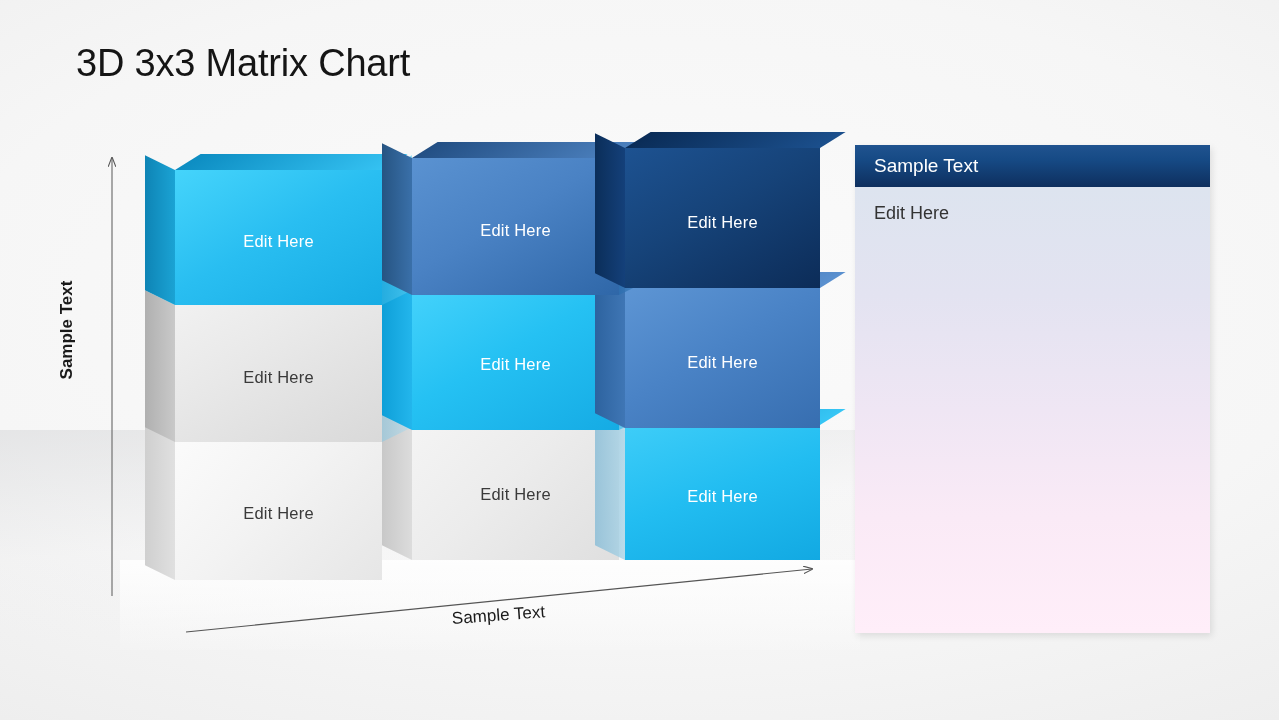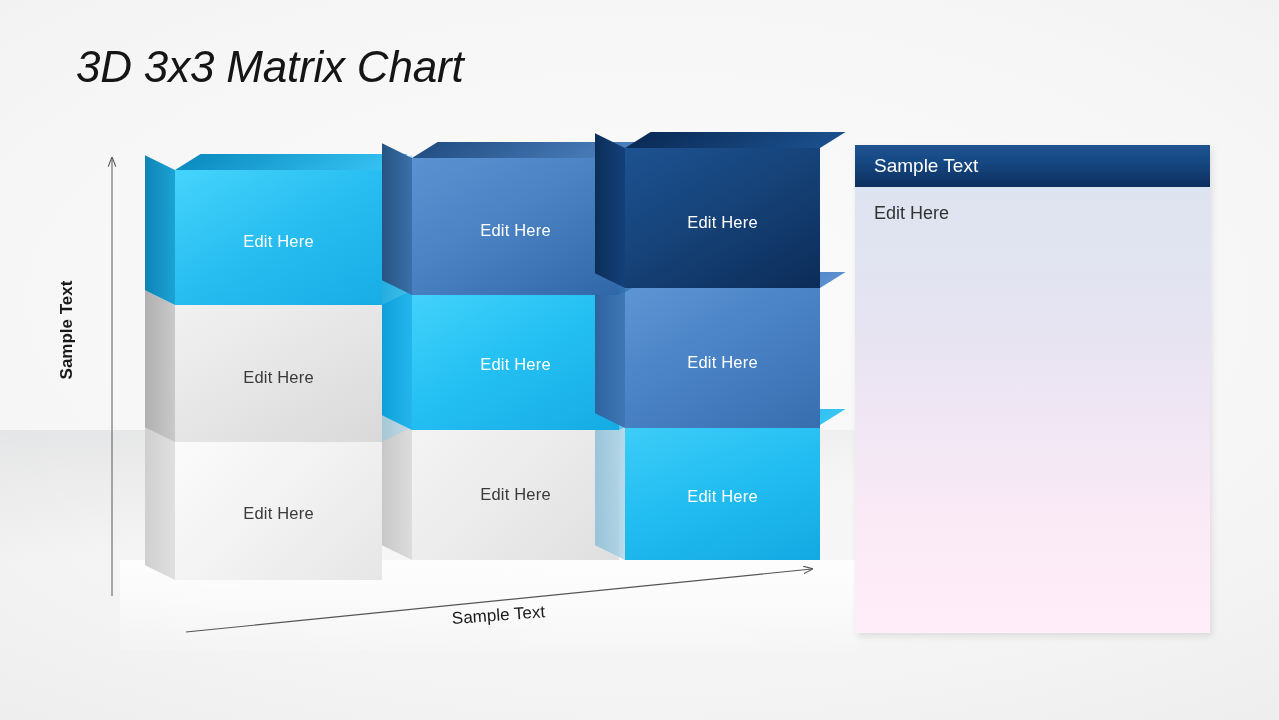--- a/index.html
+++ b/index.html
@@ -17,25 +17,24 @@
     background:
       radial-gradient(ellipse 120% 100% at 50% 42%, #fbfbfb 0%, #f6f6f6 45%, #ececec 78%, #e4e4e4 100%);
     overflow: hidden;
   }
 
   
   #title {
     position: absolute;
     left: 76px;
     top: 42px;
-    font-size: 44px;
+    font-size: 38px;
     color: #151515;
     letter-spacing: -0.2px;
     white-space: nowrap;
-    font-style: italic;
   }
 
   
   .floor {
     position: absolute;
     left: 0;
     top: 430px;
     width: 860px;
     height: 220px;
     background: linear-gradient(175deg, rgba(215,216,218,0.55) 0%, rgba(238,238,240,0.15) 45%, rgba(255,255,255,0) 75%);

